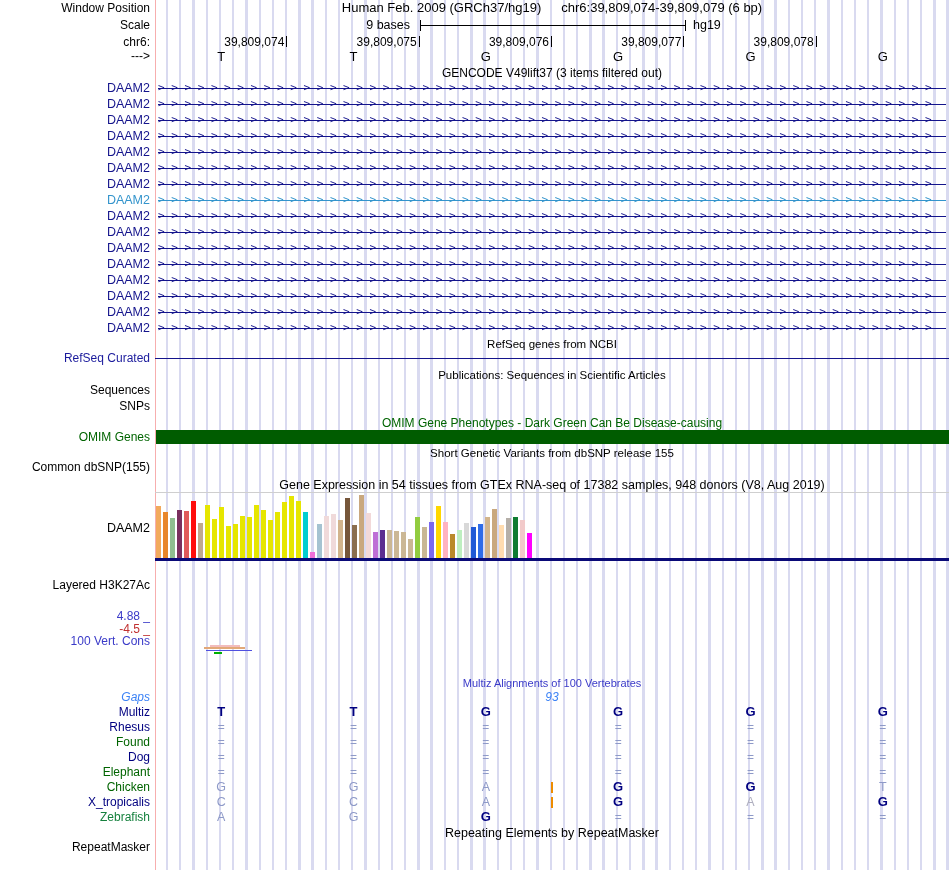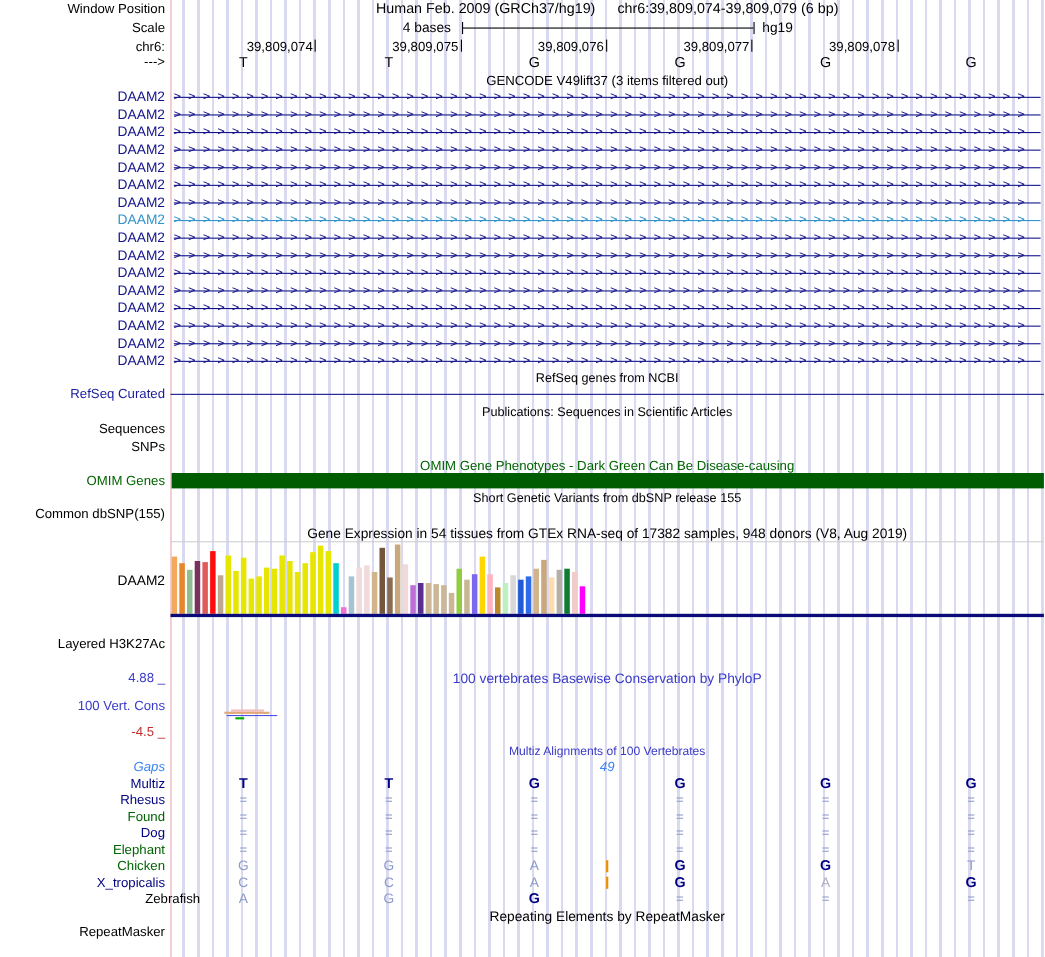--- a/index.html
+++ b/index.html
@@ -69,21 +69,21 @@
   <div id="stripes"></div>
   <div id="pink-line"></div>
 
   <div class="lbl" style="top:1px">Window Position</div>
   <div id="header-center">
     <span>Human Feb. 2009 (GRCh37/hg19)</span>
     <span>chr6:39,809,074-39,809,079 (6 bp)</span>
   </div>
 
   <div class="lbl" style="top:18px">Scale</div>
-  <div class="lbl" style="left:260px;width:150px;top:18px;font-size:12.5px">4 bases</div>
+  <div class="lbl" style="left:260px;width:150px;top:18px;font-size:12.5px">9 bases</div>
   <div id="scalebar"></div>
   <div class="scaletick" style="left:420px"></div>
   <div class="scaletick" style="left:685px"></div>
   <div class="lbl" style="left:693px;width:60px;text-align:left;top:18px;font-size:12.5px">hg19</div>
 
   <div class="lbl" style="top:35px">chr6:</div>
   <div id="ruler-row">
       <div class="tick" style="left: 286.333px;"></div>
       <div class="coord" style="left: 172.333px;">39,809,074</div>
       <div class="tick" style="left: 418.667px;"></div>
@@ -262,31 +262,30 @@
       <div class="bar" style="height: 40px; background: rgb(181, 175, 168);"></div>
       <div class="bar" style="height: 41px; background: rgb(14, 124, 50);"></div>
       <div class="bar" style="height: 38px; background: rgb(242, 202, 202);"></div>
       <div class="bar" style="height: 25px; background: rgb(255, 0, 255);"></div>
     </div>
   <div id="gtex-baseline"></div>
 
   <div class="lbl" style="top:578px">Layered H3K27Ac</div>
 
   <div class="lbl blue" style="top:609px">4.88 _</div>
-  <div class="ttl blue" style="top:610px;font-size:12.5px">100 vertebrates Basewise Conservation by PhyloP</div>
   <div class="lbl blue" style="top:634px">100 Vert. Cons</div>
-  <div class="lbl red" style="top:658px">-4.5 _</div>
+  <div class="lbl red" style="top:622px">-4.5 _</div>
   <div class="cons" style="left:204px;top:647px;width:41px;height:2px;background:#e2a878"></div>
   <div class="cons" style="left:210px;top:645px;width:30px;height:2px;background:#f2bcbc"></div>
   <div class="cons" style="left:206px;top:650px;width:46px;height:1px;background:#5050e0"></div>
   <div class="cons" style="left:214px;top:652px;width:8px;height:2px;background:#00b000"></div>
 
   <div class="ttl blue" style="top:676px;font-size:11px">Multiz Alignments of 100 Vertebrates</div>
   <div class="lbl orange" style="top:690px">Gaps</div>
-  <div class="ttl orange" style="top:690px">49</div>
+  <div class="ttl orange" style="top:690px">93</div>
   <div id="species-rows">
       <div class="lbl" style="top: 705px; color: rgb(0, 0, 128);">Multiz</div>
       <div class="mz-cell s-d" style="left: 209.167px; top: 705px;">T</div>
       <div class="mz-cell s-d" style="left: 341.5px; top: 705px;">T</div>
       <div class="mz-cell s-d" style="left: 473.833px; top: 705px;">G</div>
       <div class="mz-cell s-d" style="left: 606.167px; top: 705px;">G</div>
       <div class="mz-cell s-d" style="left: 738.5px; top: 705px;">G</div>
       <div class="mz-cell s-d" style="left: 870.833px; top: 705px;">G</div>
       <div class="lbl" style="top: 720px; color: rgb(0, 0, 128);">Rhesus</div>
       <div class="mz-cell s-e" style="left: 209.167px; top: 720px;">=</div>
@@ -325,21 +324,21 @@
       <div class="mz-cell s-l" style="left: 870.833px; top: 780px;">T</div>
       <div class="mz-insert" style="left: 551px; top: 782px; background: rgb(237, 140, 0);"></div>
       <div class="lbl" style="top: 795px; color: rgb(0, 0, 128);">X_tropicalis</div>
       <div class="mz-cell s-l" style="left: 209.167px; top: 795px;">C</div>
       <div class="mz-cell s-l" style="left: 341.5px; top: 795px;">C</div>
       <div class="mz-cell s-l" style="left: 473.833px; top: 795px;">A</div>
       <div class="mz-cell s-d" style="left: 606.167px; top: 795px;">G</div>
       <div class="mz-cell s-g" style="left: 738.5px; top: 795px;">A</div>
       <div class="mz-cell s-d" style="left: 870.833px; top: 795px;">G</div>
       <div class="mz-insert" style="left: 551px; top: 797px; background: rgb(237, 140, 0);"></div>
-      <div class="lbl" style="top: 810px; color: #000000; margin-left: 32px;">Zebrafish</div>
+      <div class="lbl" style="top: 810px; color: #15803d;">Zebrafish</div>
       <div class="mz-cell s-l" style="left: 209.167px; top: 810px;">A</div>
       <div class="mz-cell s-l" style="left: 341.5px; top: 810px;">G</div>
       <div class="mz-cell s-d" style="left: 473.833px; top: 810px;">G</div>
       <div class="mz-cell s-e" style="left: 606.167px; top: 810px;">=</div>
       <div class="mz-cell s-e" style="left: 738.5px; top: 810px;">=</div>
       <div class="mz-cell s-e" style="left: 870.833px; top: 810px;">=</div>
     </div>
 
   <div class="ttl" style="top:826px;font-size:12.5px">Repeating Elements by RepeatMasker</div>
   <div class="lbl" style="top:840px">RepeatMasker</div>

